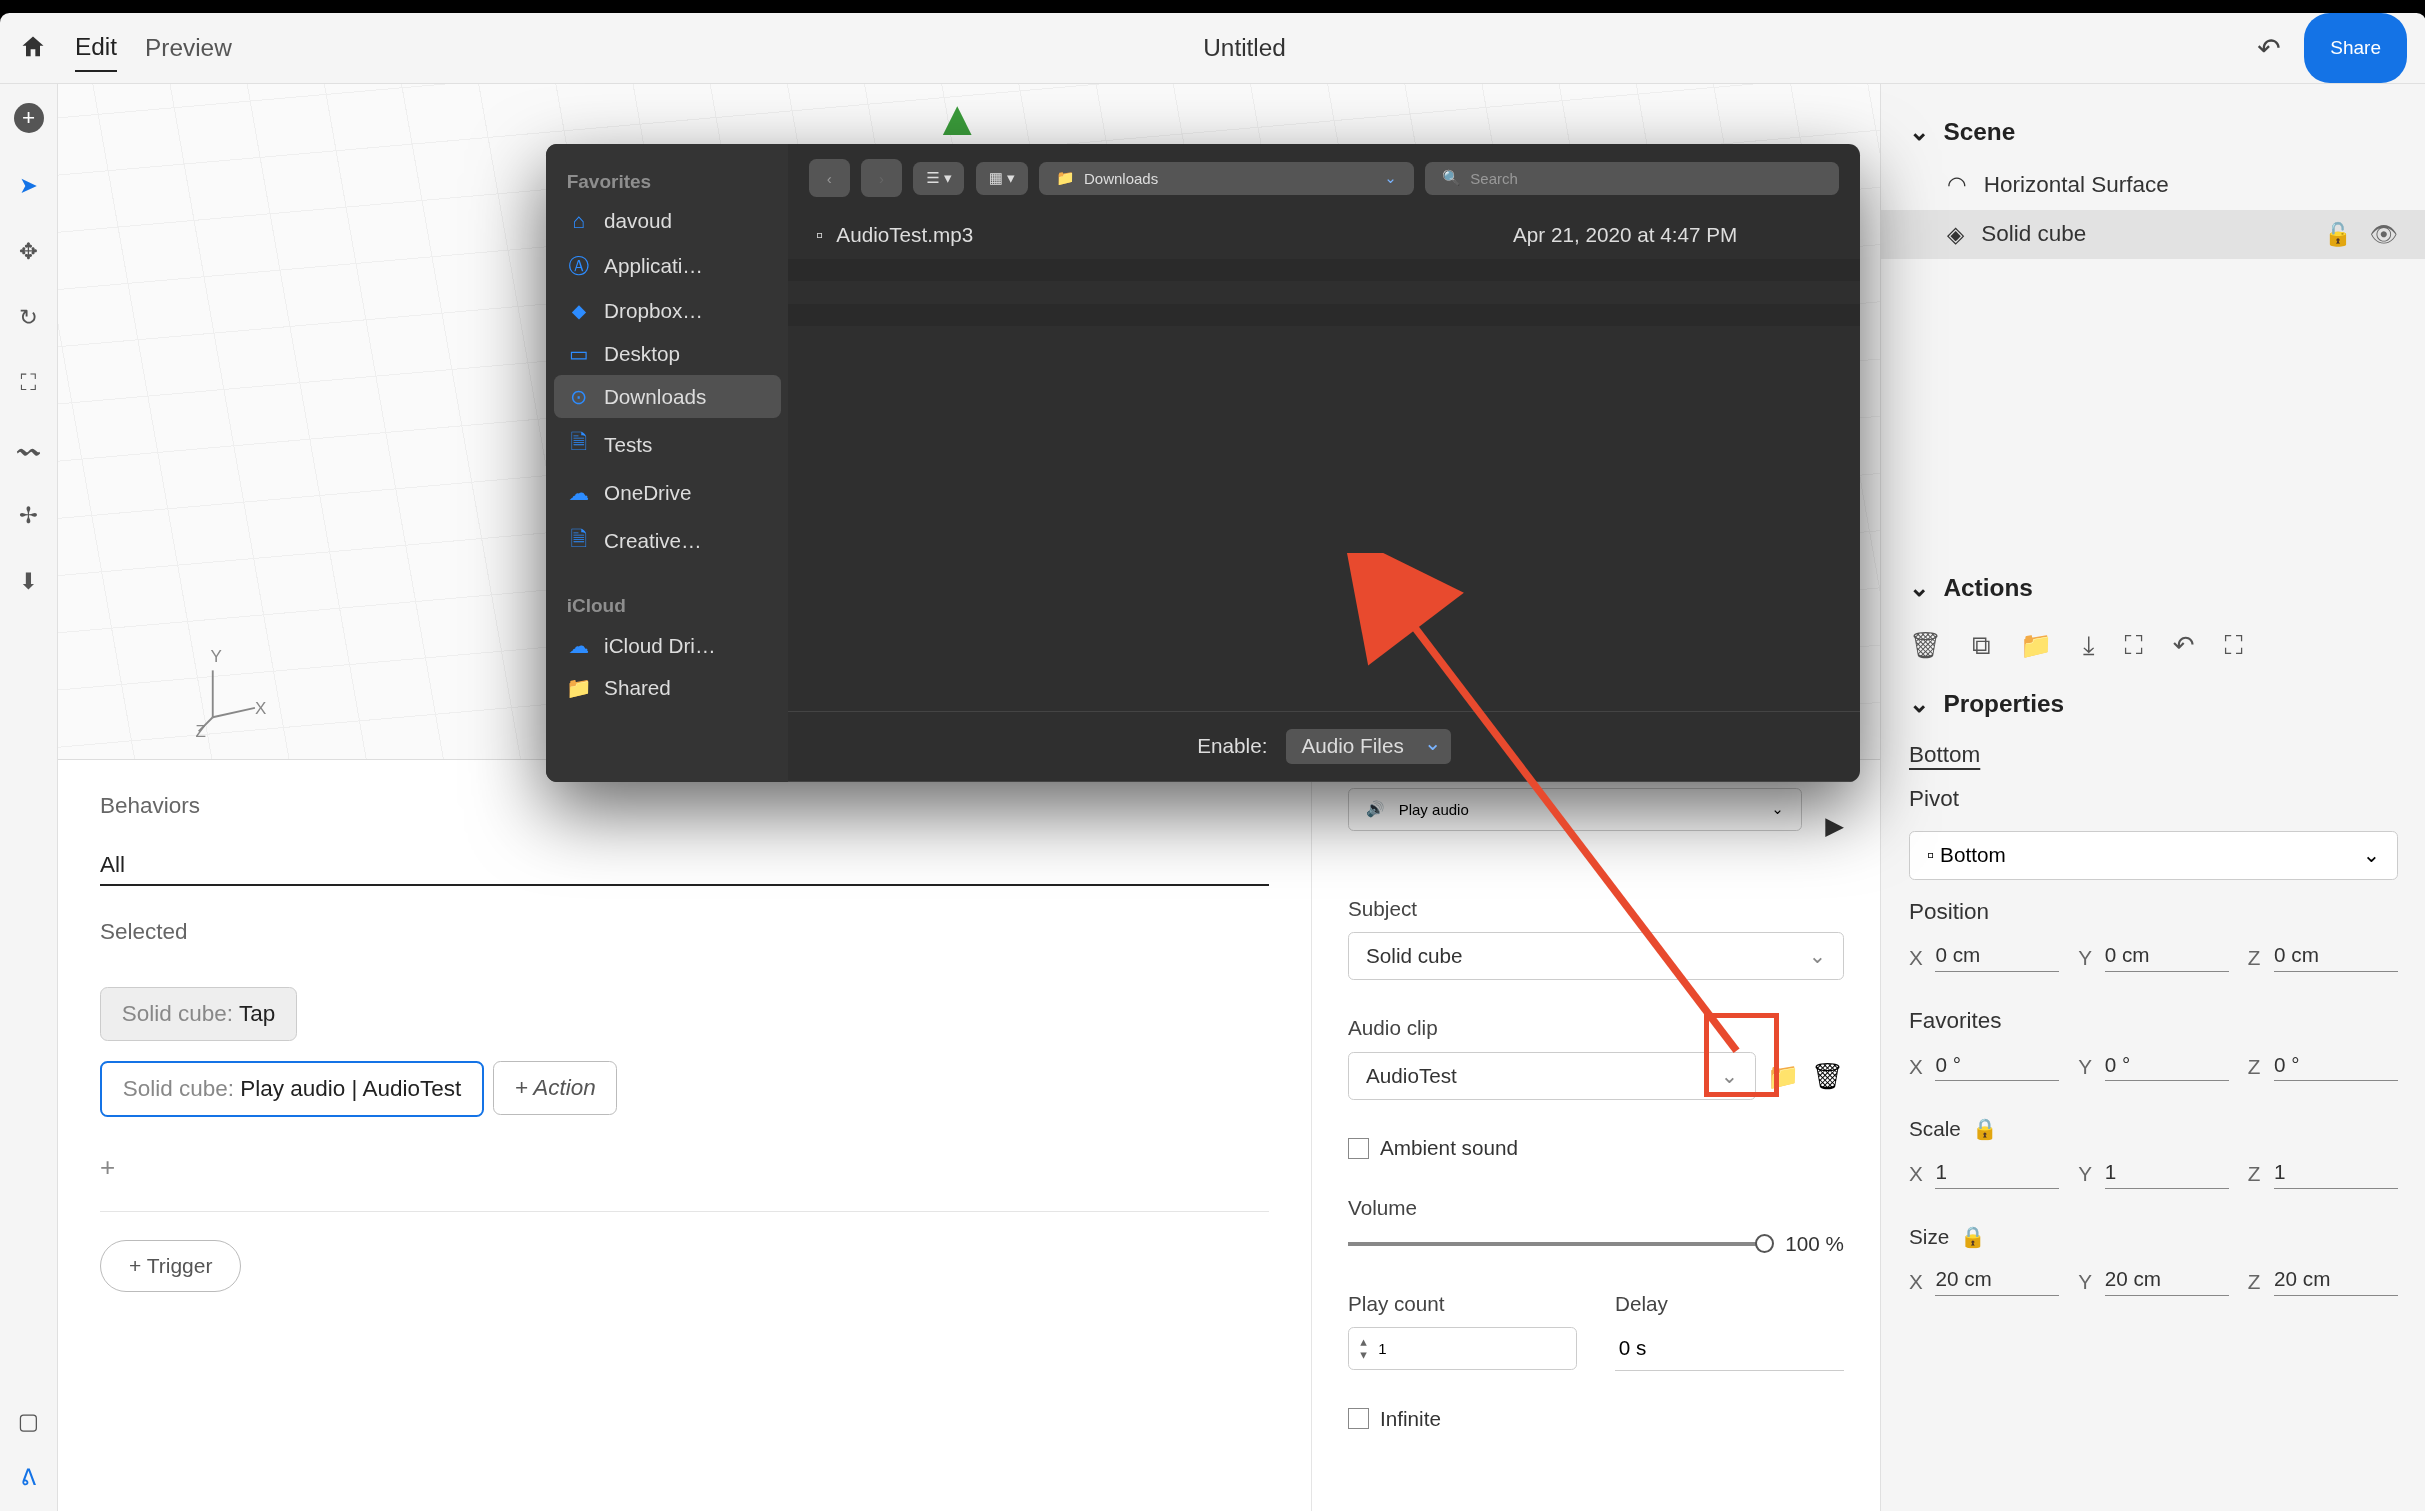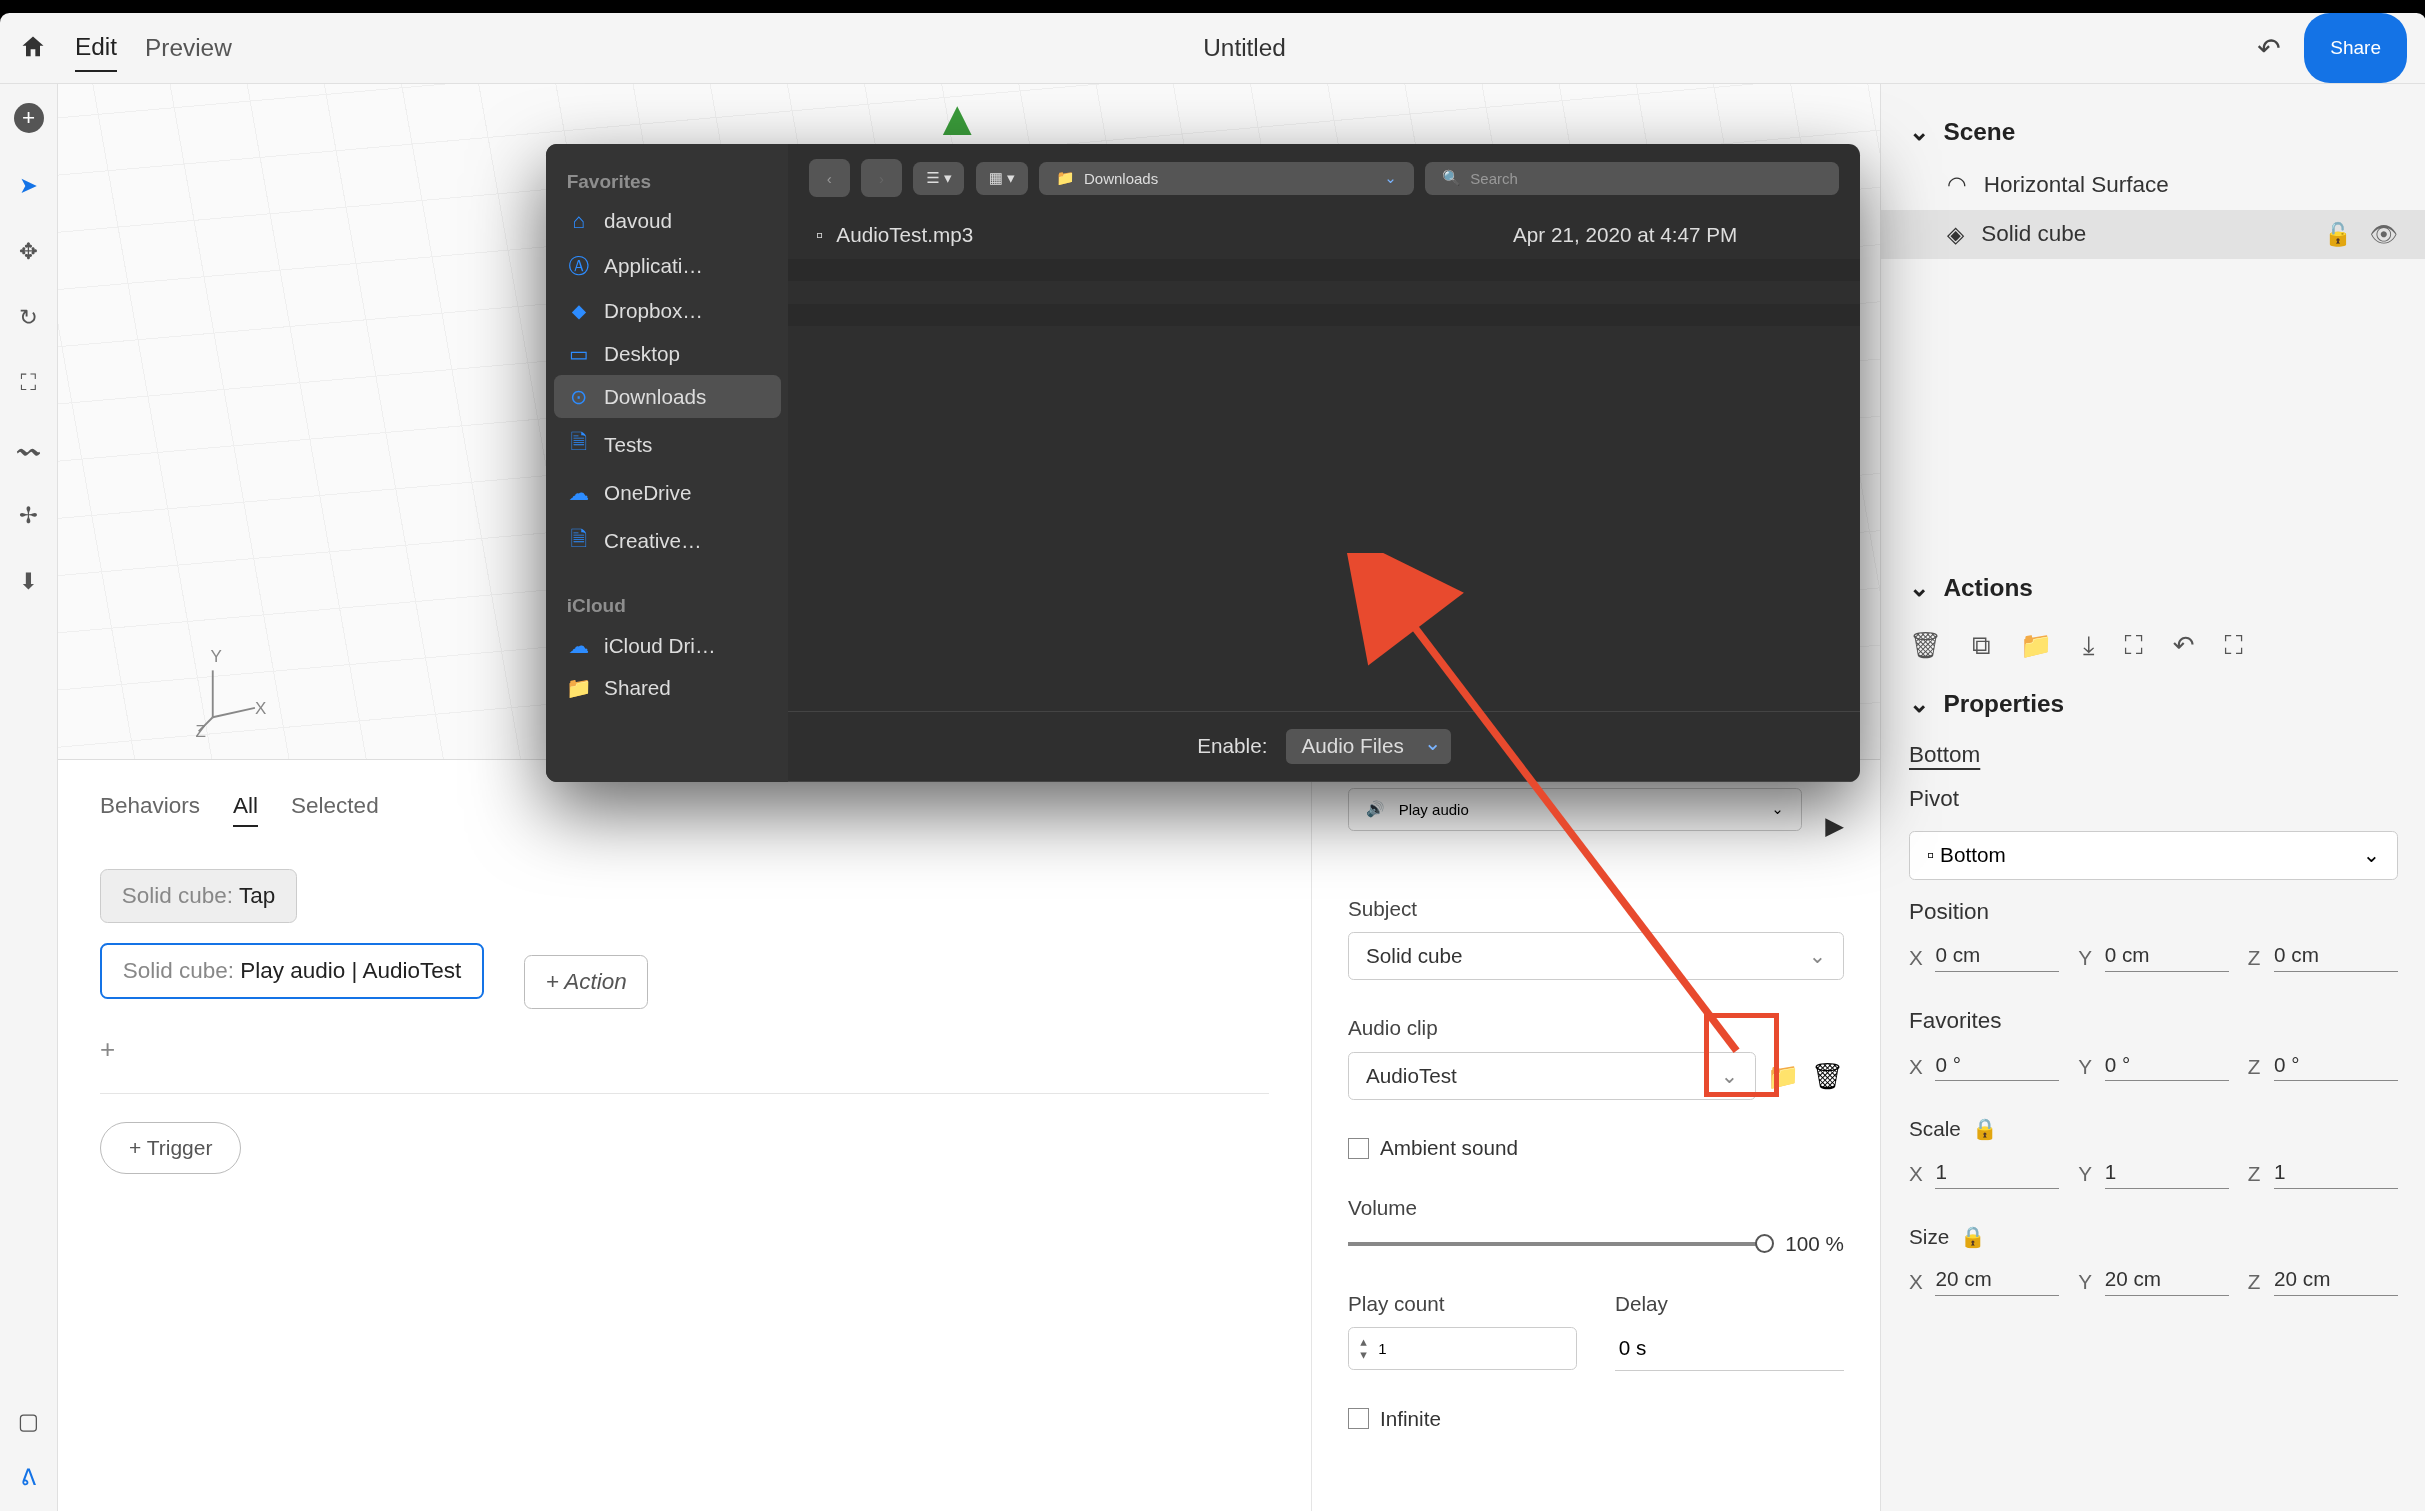--- a/index.html
+++ b/index.html
@@ -36,21 +36,21 @@
   opacity: 0.6;
 }
 .axis-gizmo { position: absolute; left: 145px; top: 577px; font-size: 17px; color: #888; }
 .axis-gizmo .y { position: absolute; top: -14px; left: 7.5px; }
 .axis-gizmo .x { position: absolute; top: 38px; left: 52px; }
 .axis-gizmo .z { position: absolute; top: 61px; left: -7.5px; }
 
 
 .behaviors-panel { flex: 1; display: flex; background: #fff; }
 .behaviors-left { flex: 1; padding: 33px 42px; border-right: 0.9px solid #e5e5e5; }
-.beh-tabs { display: flex; gap: 33px; font-size: 22.5px; color: #666; margin-bottom: 42px; }
+.beh-tabs { display: flex; gap: 33px; font-size: 22.5px; color: #666; margin-bottom: 42px; flex-direction: column; }
 .beh-tabs .active { color: #222; border-bottom: 2.8px solid #222; padding-bottom: 5.6px; }
 .chip { display: inline-block; border: 0.9px solid #ccc; border-radius: 7.5px; padding: 13px 20.7px; font-size: 22.5px; color: #333; margin-bottom: 20.7px; }
 .chip.active { border: 2.8px solid #1473e6; }
 .chip.gray { background: #eee; }
 .chip .obj { color: #888; }
 .chip .act { color: #222; }
 .btn-outline { border: 0.9px solid #bbb; border-radius: 7.5px; padding: 13px 20.7px; font-size: 22.5px; color: #555; background: #fff; font-style: italic; cursor: pointer; display: inline-block; }
 .plus-icon-small { font-size: 26px; color: #888; margin-top: 14px; display: block; }
 .hr-thin { border: none; border-top: 0.9px solid #e5e5e5; margin: 28px 0; }
 .trigger-btn { border: 0.9px solid #bbb; border-radius: 28px; padding: 13px 28px; font-size: 21px; color: #555; background: #fff; cursor: pointer; }
@@ -185,21 +185,21 @@
             <span>Behaviors</span>
             <span class="active">All</span>
             <span>Selected</span>
           </div>
           <div>
             <div class="chip gray">
               <span class="obj">Solid cube:</span>
               <span class="act">Tap</span>
             </div>
           </div>
-          <div style="display:flex;gap:40px;align-items:center">
+          <div style="display:flex;gap:9px;align-items:flex-start">
             <div class="chip active">
               <span class="obj">Solid cube:</span>
               <span class="act">Play audio | AudioTest</span>
             </div>
             <div class="btn-outline">+ Action</div>
           </div>
           <span class="plus-icon-small">+</span>
           <hr class="hr-thin">
           <button class="trigger-btn">+ Trigger</button>
         </div>

